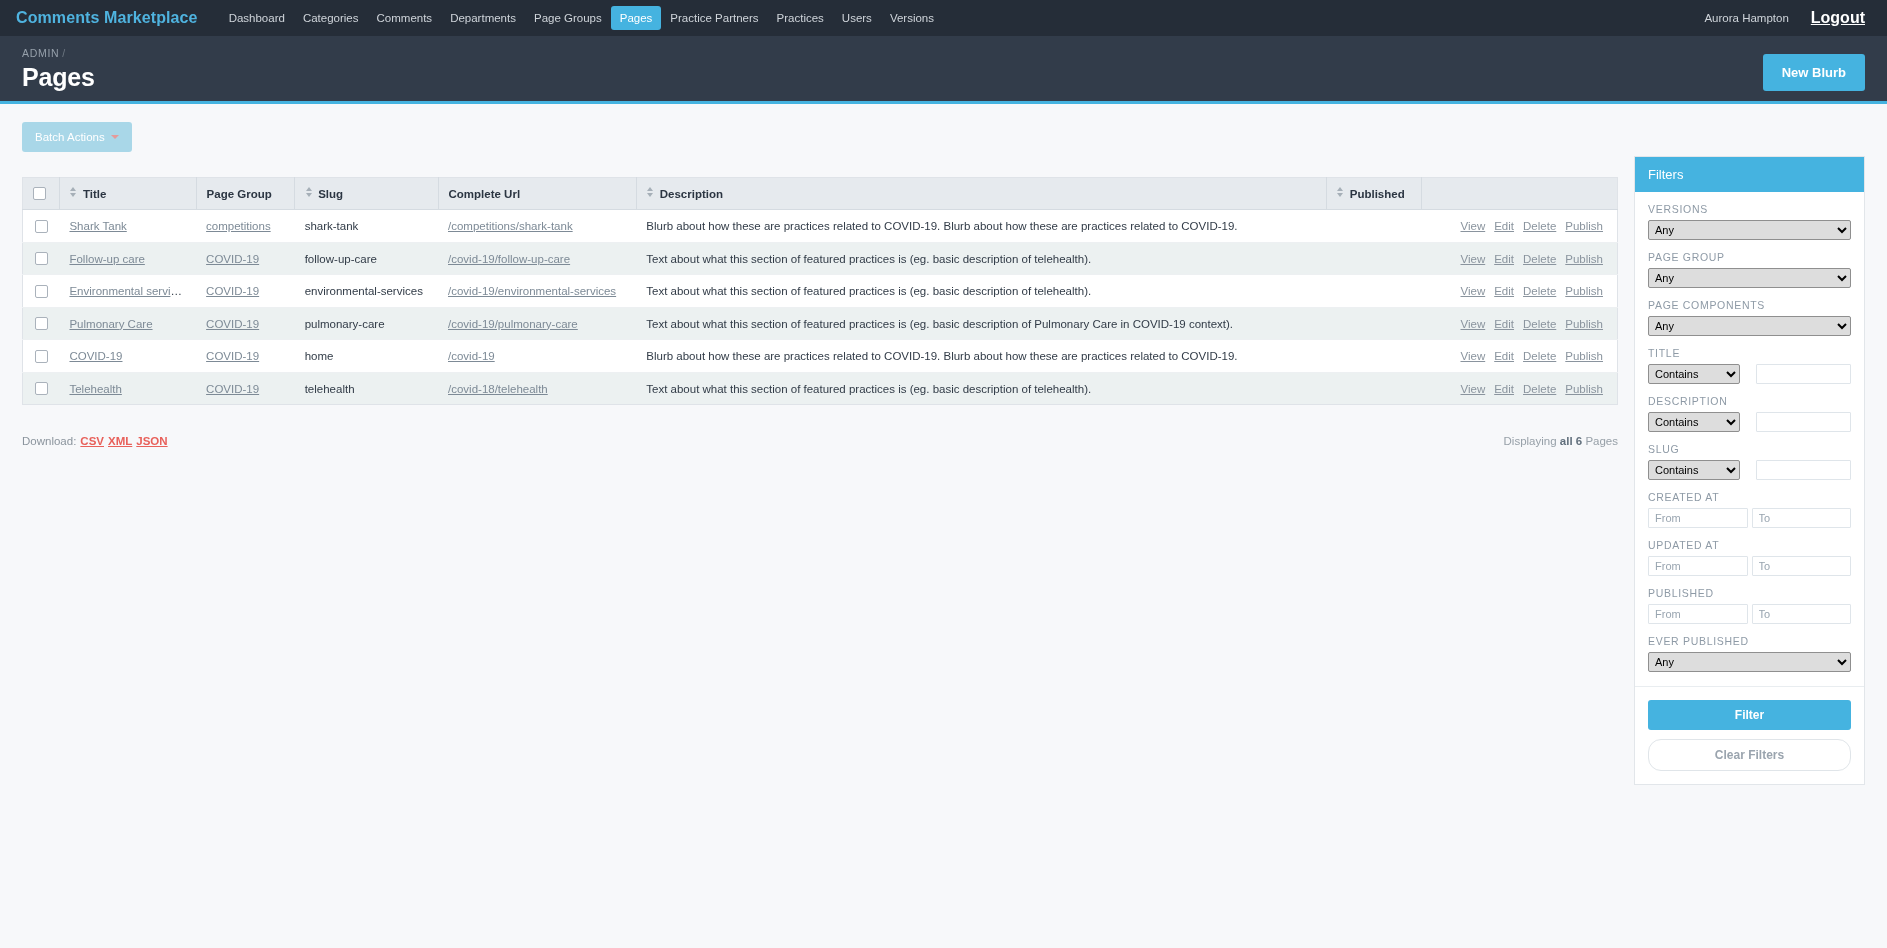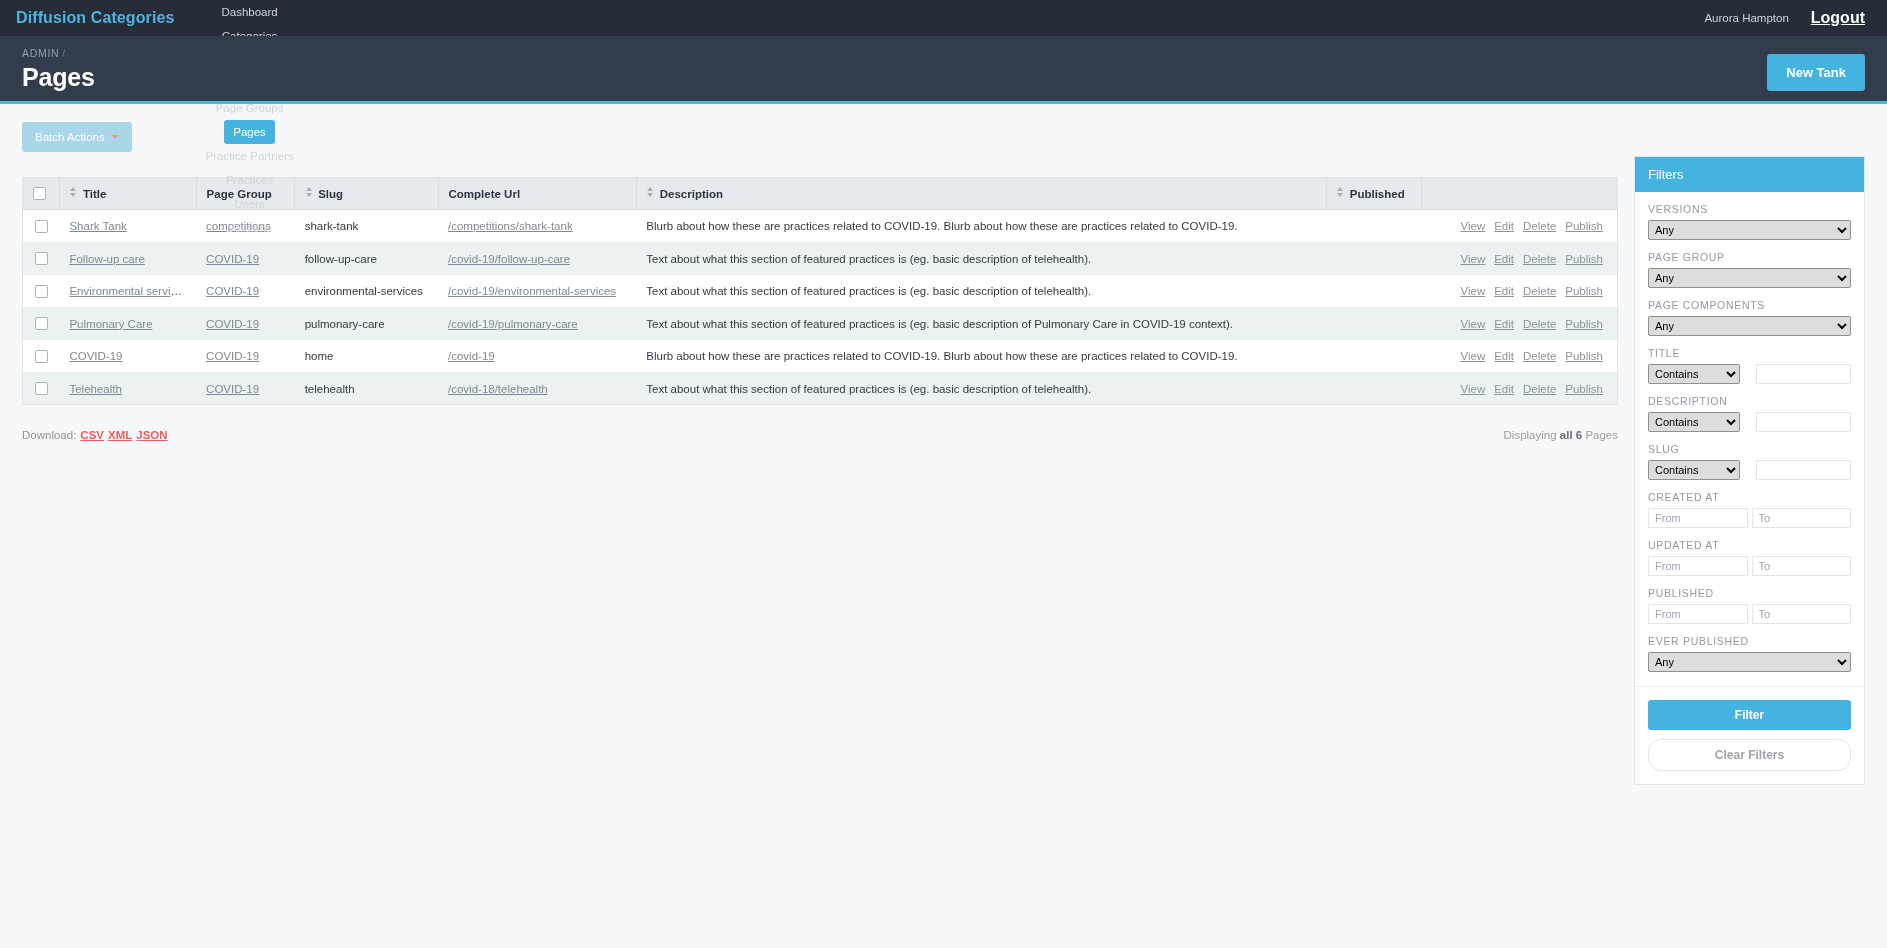--- a/index.html
+++ b/index.html
@@ -22,21 +22,21 @@
   }
   .brand {
     color: #4fb3df;
     font-size: 16px;
     font-weight: bold;
     letter-spacing: .1px;
     margin-right: 22px;
     white-space: nowrap;
     text-decoration: none;
   }
-  .nav-links { display: flex; align-items: center; height: 100%; flex-direction: column; }
+  .nav-links { display: flex; align-items: center; height: 100%; }
   .nav-link {
     color: #cfd4da;
     font-size: 11.5px;
     padding: 5px 9px;
     border-radius: 3px;
     text-decoration: none;
     white-space: nowrap;
     line-height: 14px;
   }
   .nav-link.active { background: #45b3e0; color: #ffffff; }
@@ -206,21 +206,21 @@
     color: #8a949e;
     text-decoration: underline;
     margin-left: 9px;
     font-size: 11.5px;
   }
 
   
   .table-footer {
     display: flex;
     align-items: center;
-    margin-top: 24px;
+    margin-top: 30px;
     font-size: 11.5px;
     color: #8b949d;
   }
   .download-label { color: #8b949d; }
   .download-links a {
     color: #e8605a;
     font-weight: bold;
     text-decoration: underline;
     margin-left: 4px;
   }
@@ -304,21 +304,21 @@
     font-weight: bold;
     font-family: "Liberation Sans", sans-serif;
     padding: 8px 0;
     cursor: pointer;
   }
 </style>
 </head>
 <body>
 
 <div class="navbar">
-  <a class="brand" href="#">Diffusion Categories</a>
+  <a class="brand" href="#">Comments Marketplace</a>
   <div class="nav-links">
       <a class="nav-link" href="#">Dashboard</a>
       <a class="nav-link" href="#">Categories</a>
       <a class="nav-link" href="#">Comments</a>
       <a class="nav-link" href="#">Departments</a>
       <a class="nav-link" href="#">Page Groups</a>
       <a class="nav-link active" href="#">Pages</a>
       <a class="nav-link" href="#">Practice Partners</a>
       <a class="nav-link" href="#">Practices</a>
       <a class="nav-link" href="#">Users</a>
@@ -328,21 +328,21 @@
     <span class="nav-user">Aurora Hampton</span>
     <a class="nav-logout" href="#">Logout</a>
   </div>
 </div>
 
 <div class="page-header">
   <div class="breadcrumb">
     <span>ADMIN</span><span class="sep">/</span>
   </div>
   <div class="page-title">Pages</div>
-  <button class="new-page-btn">New Tank</button>
+  <button class="new-page-btn">New Blurb</button>
 </div>
 
 <div class="content">
 
   <div class="main-col">
 
     <button class="batch-btn">
       <span>Batch Actions</span>
       <span class="caret"></span>
     </button>

